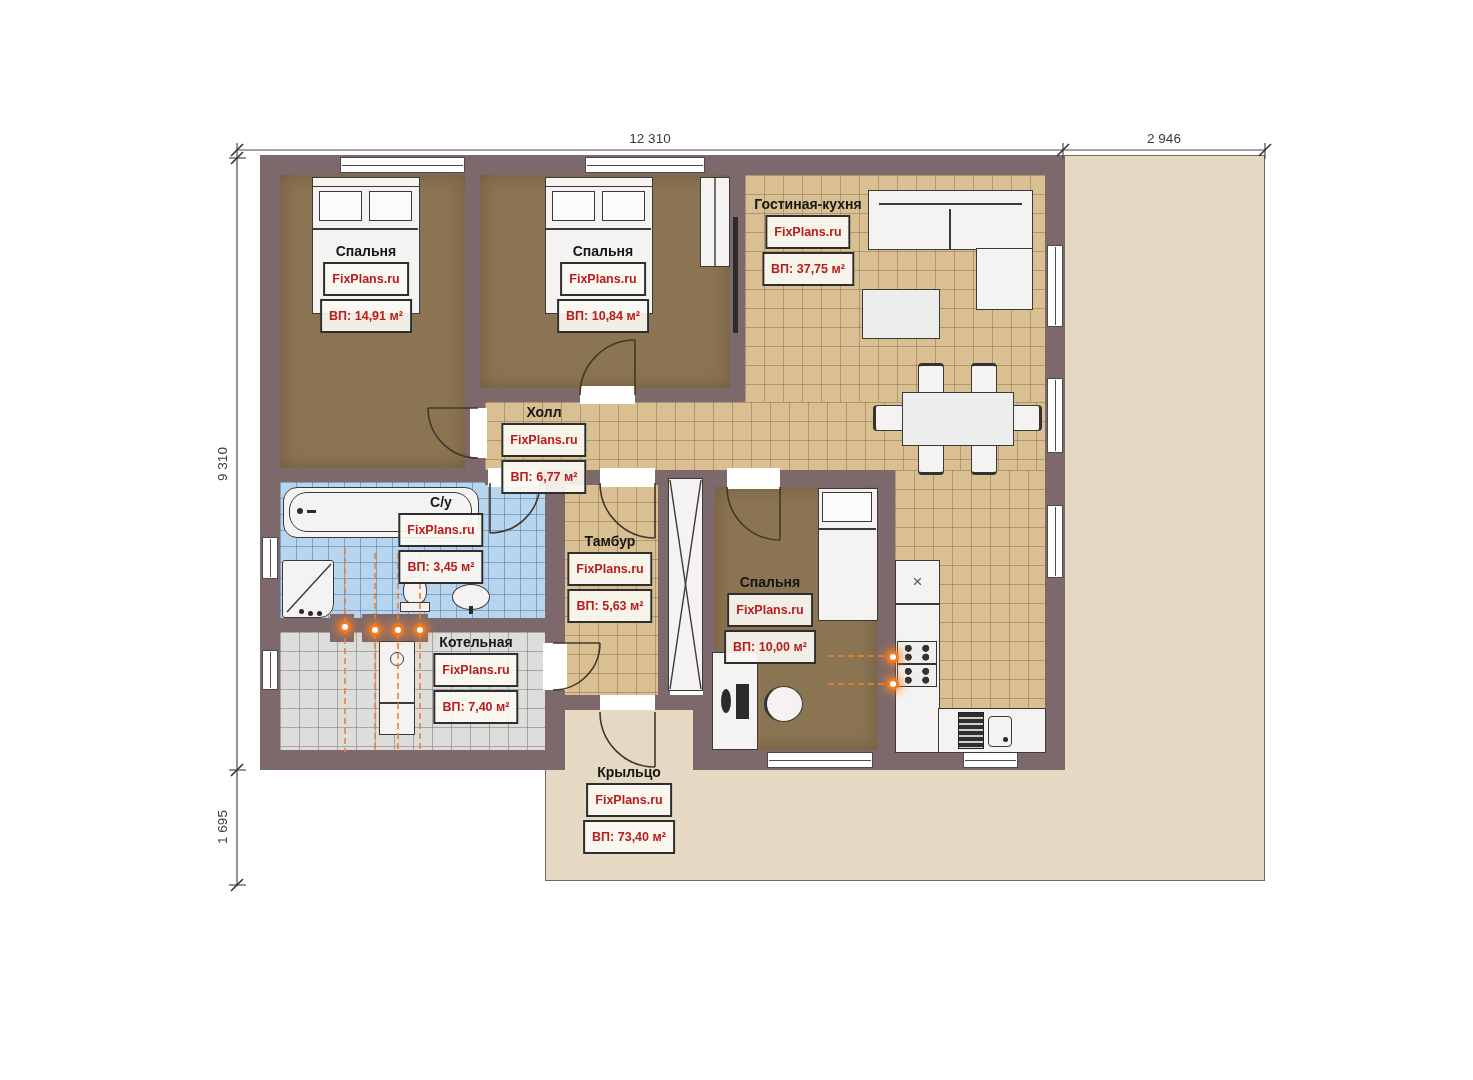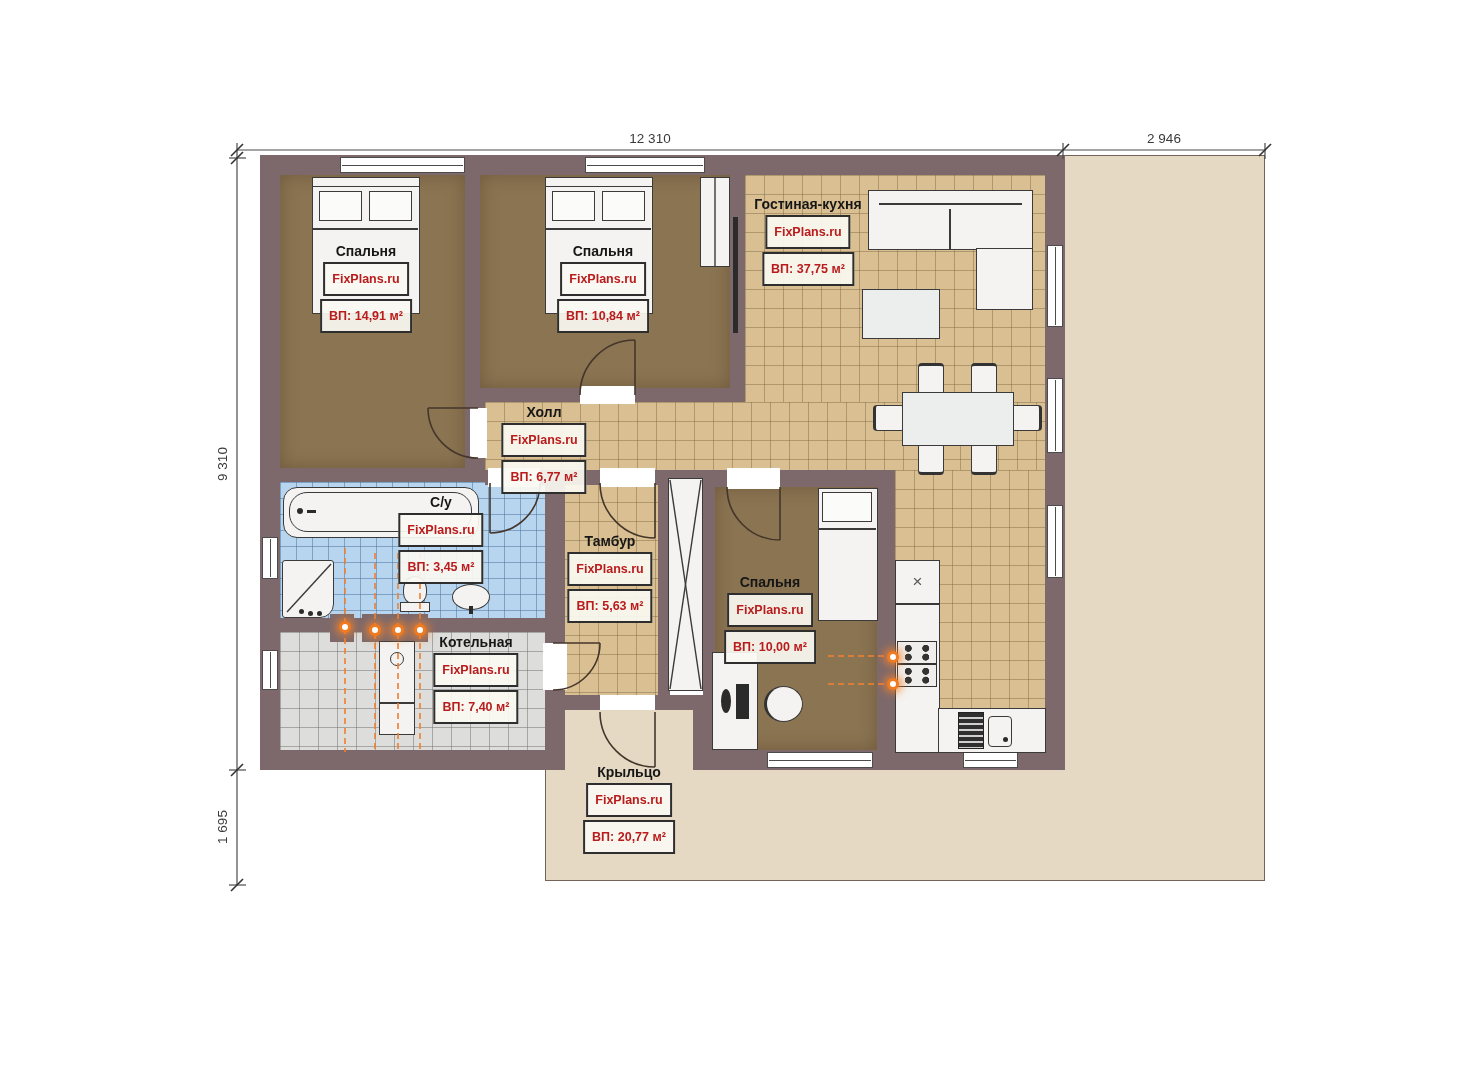--- a/index.html
+++ b/index.html
@@ -281,16 +281,16 @@
     <span class="tag">ВП: 10,00 м²</span>
   </div>
   <div class="room-label" style="left:476px;top:634px;">
     <div class="room-name">Котельная</div>
     <span class="tag">FixPlans.ru</span>
     <span class="tag">ВП: 7,40 м²</span>
   </div>
   <div class="room-label" style="left:629px;top:764px;">
     <div class="room-name">Крыльцо</div>
     <span class="tag">FixPlans.ru</span>
-    <span class="tag">ВП: 20,77 м²</span>
+    <span class="tag">ВП: 73,40 м²</span>
   </div>
 
 </div>
 
 </body></html>

